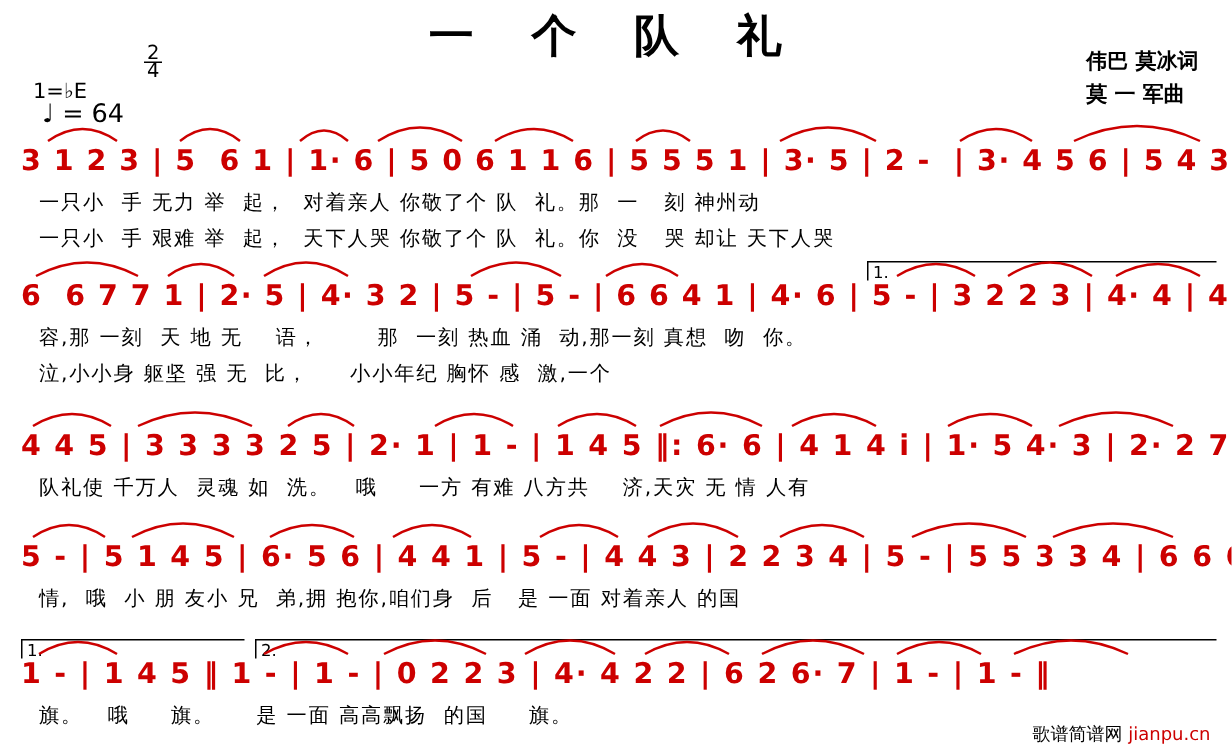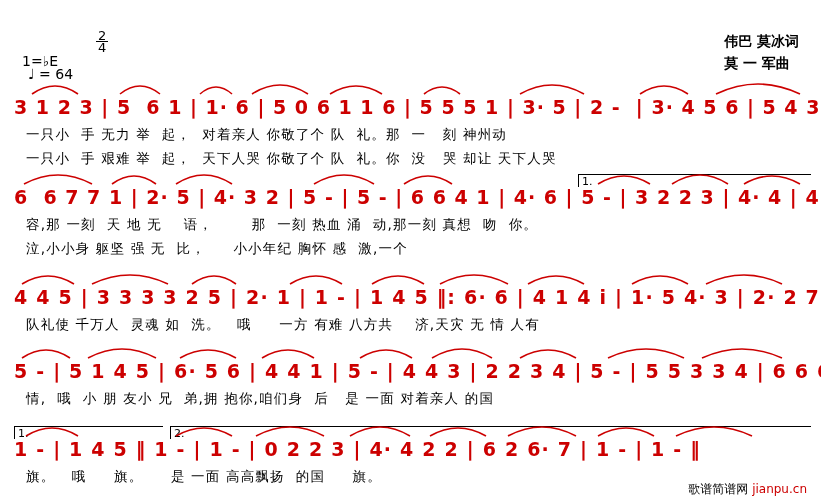--- a/index.html
+++ b/index.html
@@ -63,21 +63,21 @@
     line-height: 11px;
     text-align: center;
     font-family: "DejaVu Sans", sans-serif;
   }
   .meter .top { display:block; border-bottom: 1px solid #000; padding: 0 2px;}
   .meter .bot { display:block; padding: 0 2px;}
   .tempo {
     position: absolute;
     left: 28px;
     top: 66px;
-    font-size: 14px;
+    font-size: 17px;
     font-family: "DejaVu Sans", sans-serif;
     white-space: nowrap;
   }
 
   
   .system {
     position: absolute;
     left: 0;
     width: 821px;
   }
@@ -129,20 +129,21 @@
     left: 0; top: 0;
     width: 821px; height: 502px;
     pointer-events: none;
   }
 </style>
 </head>
 <body>
 
 <div class="sheet">
 
+  <div class="title">一 个 队 礼</div>
 
   <div class="credits">
     <div class="credit-line">伟巴 莫冰词</div>
     <div class="credit-line">莫 一 军曲</div>
   </div>
 
   <div class="keysig">1=♭E</div>
 
   <div class="meter">
     <span class="top">2</span>

